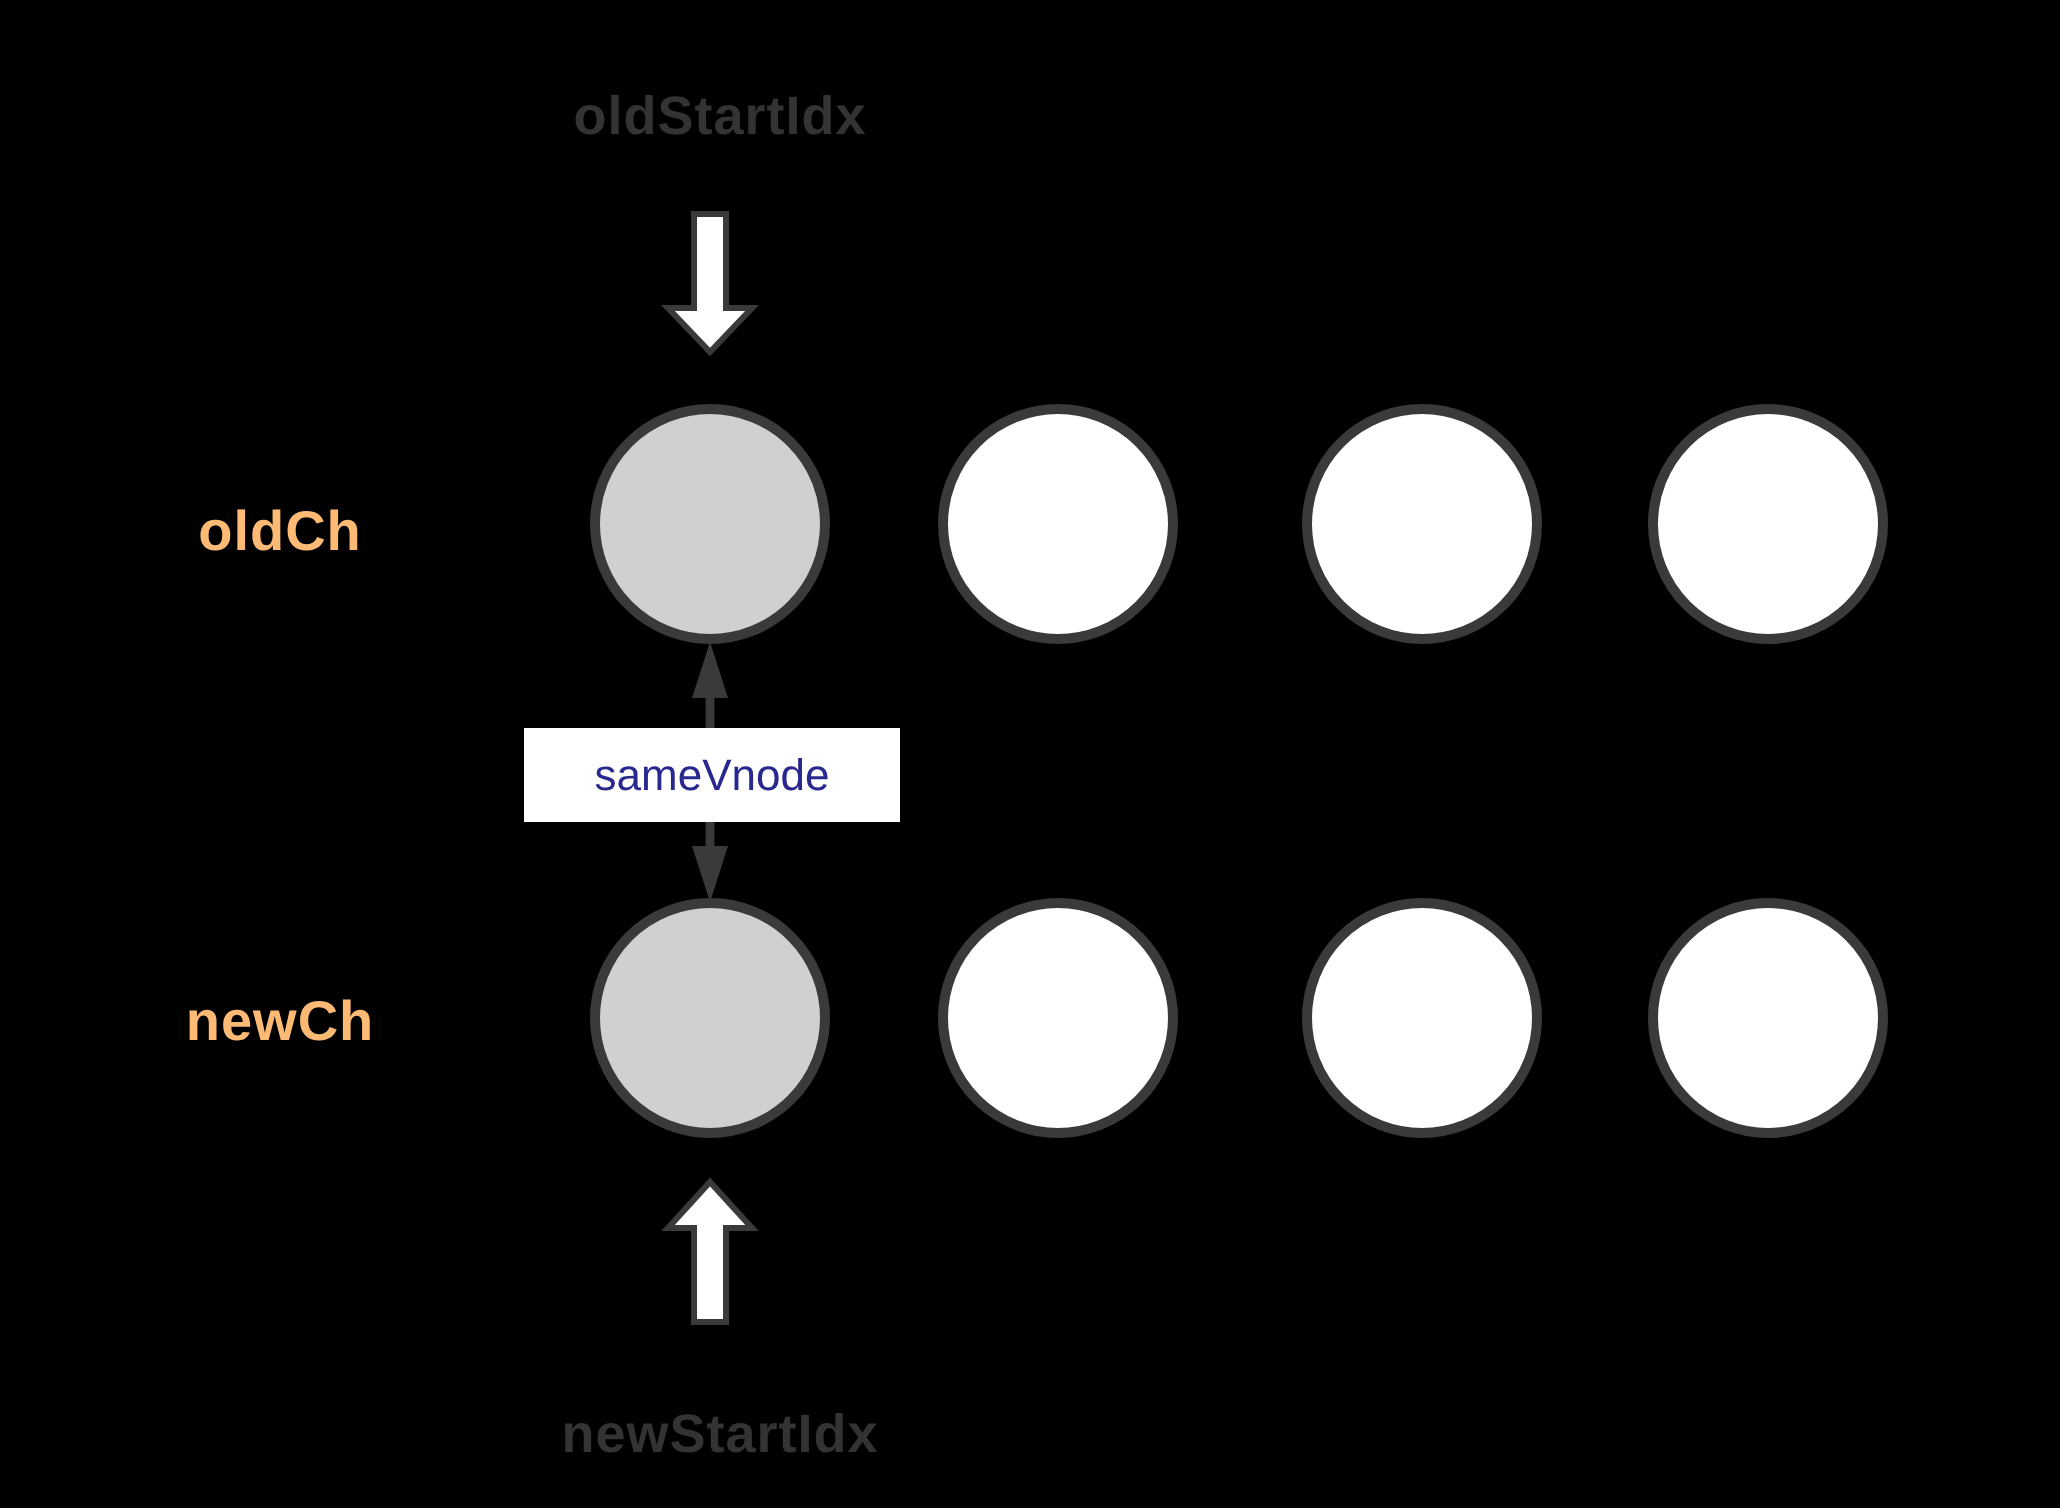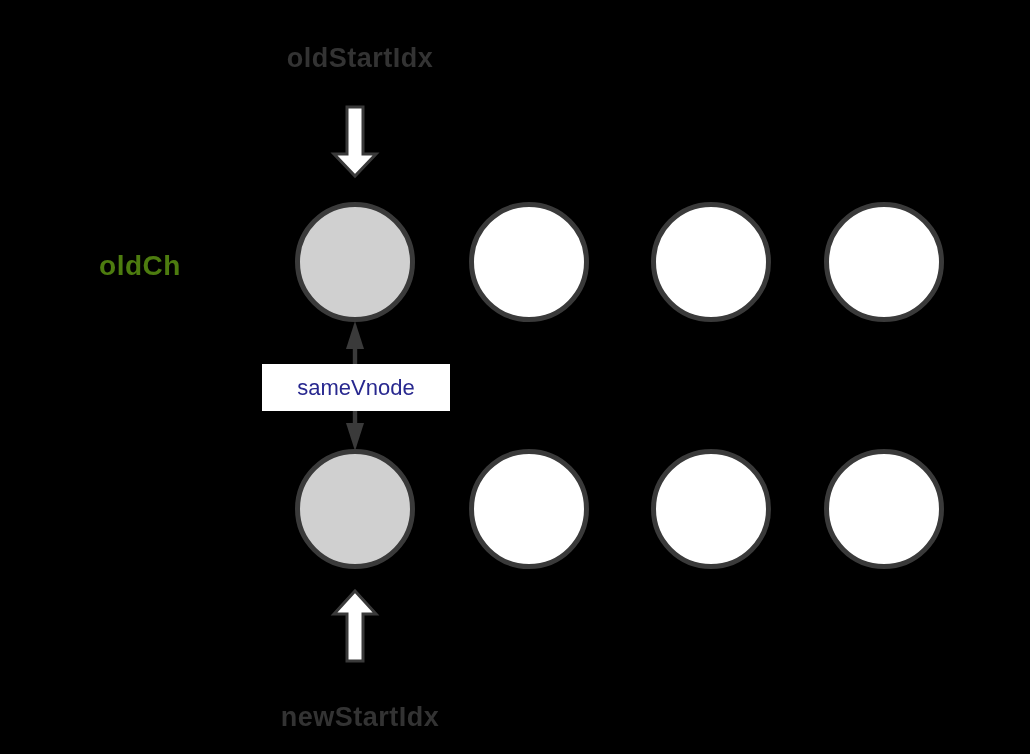--- a/index.html
+++ b/index.html
@@ -23,21 +23,21 @@
   }
   #old-start-label { left: 250px; top: 44px; }
   #new-start-label { left: 250px; top: 703px; }
   .row-label {
     position: absolute;
     width: 170px;
     text-align: center;
     font-size: 28px;
     font-weight: bold;
     line-height: 28px;
-    color: #4d7c0f;
+    color: #fdba74;
     letter-spacing: 0.5px;
   }
   #oldch-label { left: 55px; top: 252px; }
   #newch-label { left: 55px; top: 497px; }
   .node {
     position: absolute;
     width: 110px;
     height: 110px;
     border: 5px solid #3a3a3a;
     border-radius: 50%;
@@ -90,20 +90,21 @@
   <svg id="connector-arrow" class="arrow-svg" width="30" height="132" viewBox="0 0 30 132">
     <g fill="#3a3a3a">
       <polygon points="15,1 24,29 6,29"></polygon>
       <rect x="12.8" y="27" width="4.4" height="78"></rect>
       <polygon points="15,131 24,103 6,103"></polygon>
     </g>
   </svg>
 
   <div id="same-vnode-box">sameVnode</div>
 
+  <div id="newch-label" class="row-label">newCh</div>
   <div class="node row2 c1" data-fill="gray"></div>
   <div class="node row2 c2" data-fill="white"></div>
   <div class="node row2 c3" data-fill="white"></div>
   <div class="node row2 c4" data-fill="white"></div>
 
   <svg id="bottom-arrow" class="arrow-svg" width="60" height="78" viewBox="0 0 60 78">
     <polygon points="30,3 51,26 38,26 38,73 22,73 22,26 9,26" fill="#ffffff" stroke="#3a3a3a" stroke-width="3" stroke-linejoin="miter"></polygon>
   </svg>
 
   <div id="new-start-label" class="ptr-label">newStartIdx</div>

